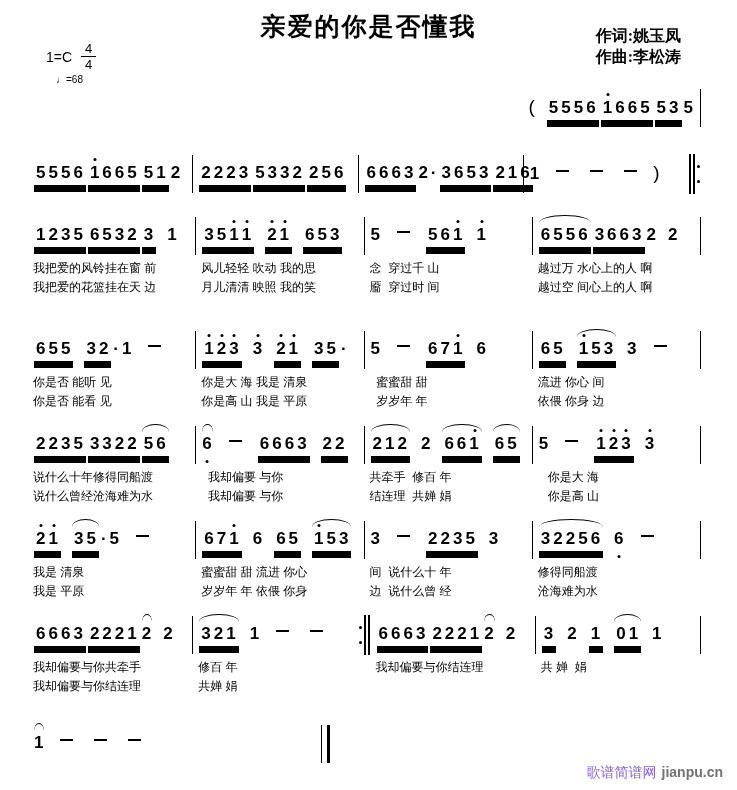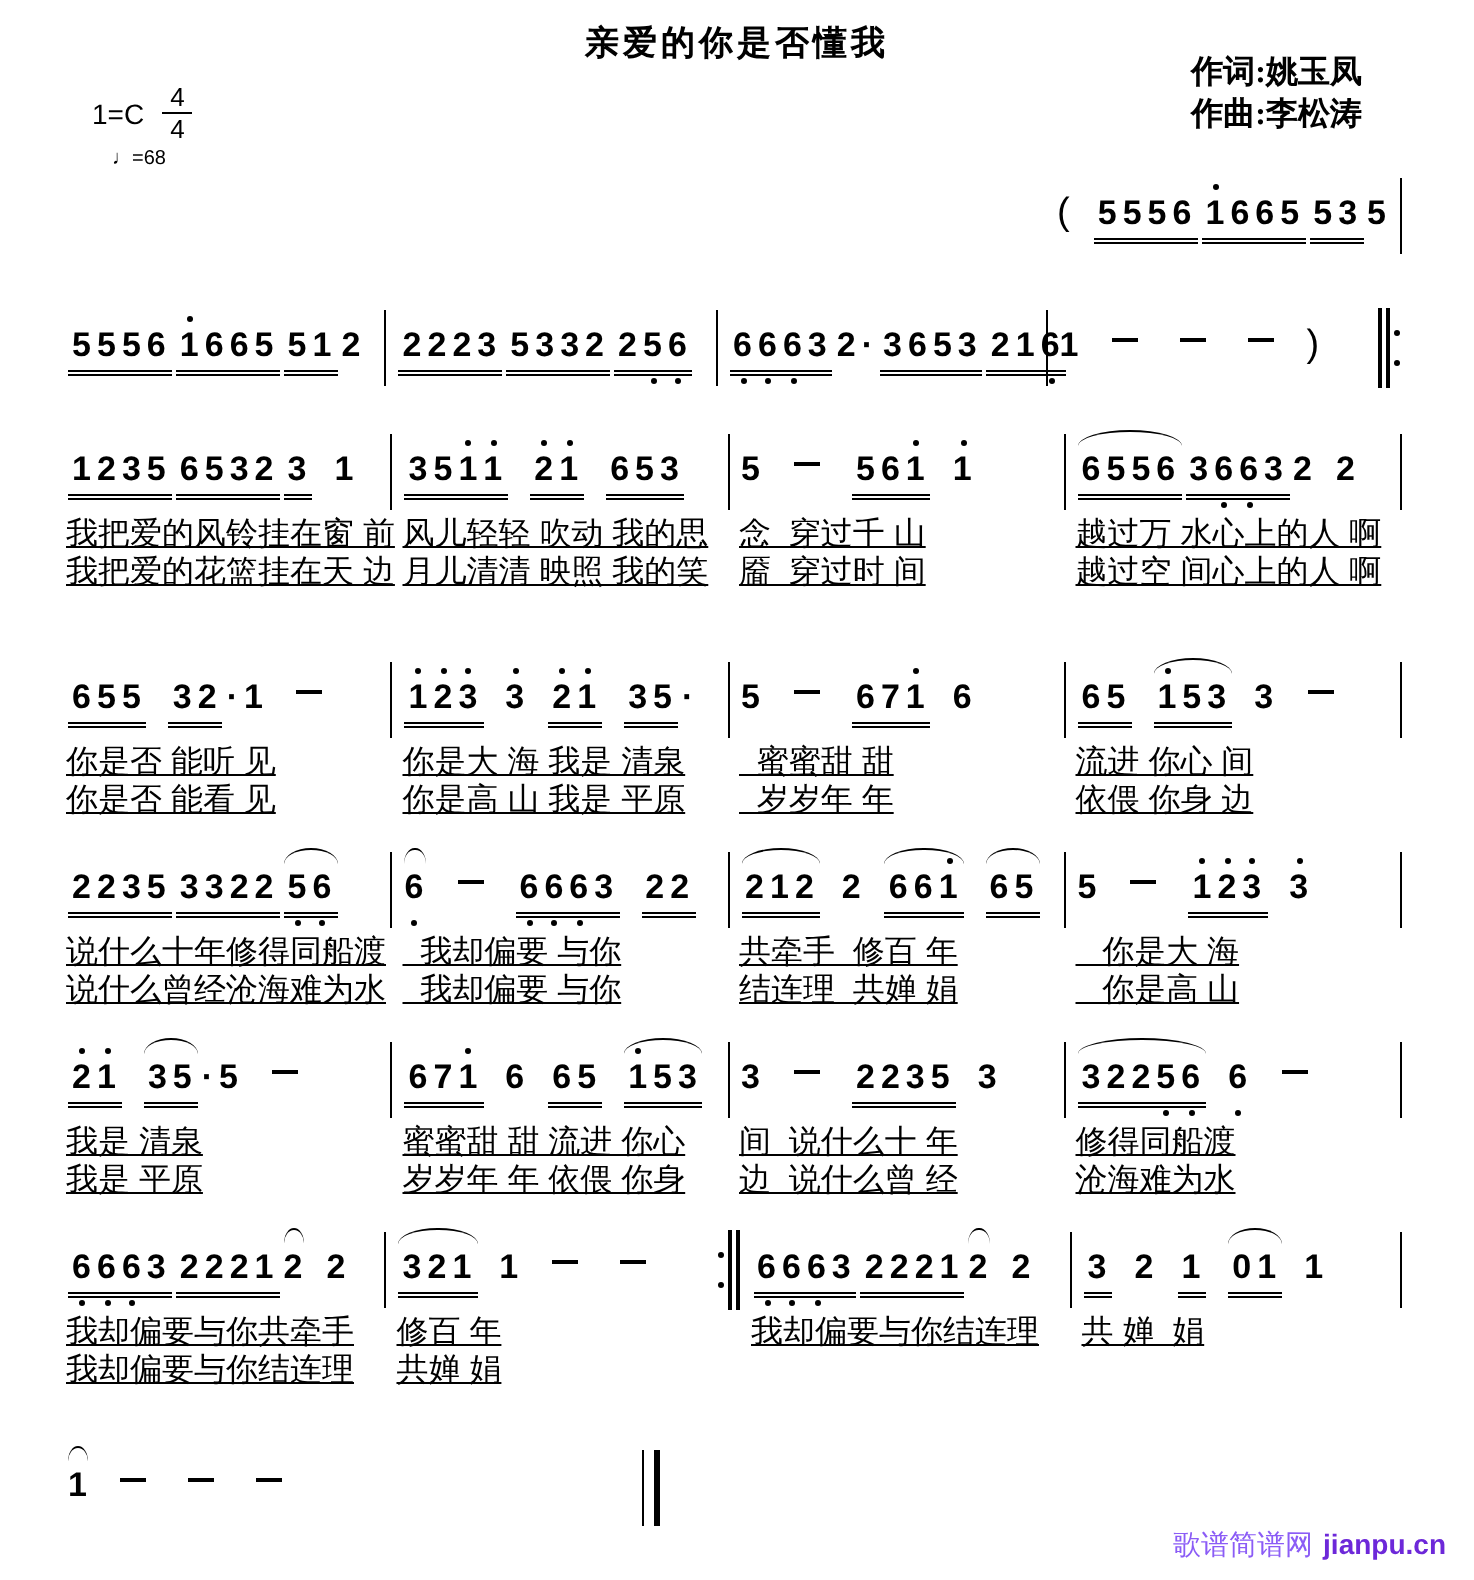--- a/index.html
+++ b/index.html
@@ -1,47 +1,47 @@
 <!DOCTYPE html>
 <html><head>
 <meta charset="utf-8">
 <style>
   html,body{margin:0;padding:0;background:#e8e8e8;}
   .page{position:relative;width:737px;height:790px;margin:0 auto;background:#ffffff;
         font-family:"Liberation Sans",sans-serif;color:#000;overflow:hidden;}
 
   
   .title{position:absolute;top:10px;left:0;right:0;text-align:center;
-         font-family:"Liberation Serif",serif;font-size:17px;font-weight:bold;letter-spacing:2px;}
+         font-family:"Liberation Serif",serif;font-size:25px;font-weight:bold;letter-spacing:2px;}
   .credit{position:absolute;right:56px;font-size:16px;font-weight:bold;
           font-family:"Liberation Serif",serif;}
   .credit.lyr-credit{top:26px;} .credit.cmp-credit{top:47px;text-align:center;}
   .keyblock{position:absolute;left:46px;top:42px;font-size:14px;display:flex;align-items:center;}
   .frac{display:inline-block;text-align:center;font-size:13px;line-height:13px;margin-left:9px;}
   .frac .ft{display:block;border-bottom:1px solid #000;padding:0 4px 1px;}
   .frac .fb{display:block;padding-top:1px;}
   .tempo{position:absolute;left:56px;top:74px;font-size:10px;}
 
   
   .system{position:absolute;left:28px;right:36px;display:flex;align-items:flex-start;}
   .spacer{flex:1 1 0;}
   .measure{flex:1 1 0;min-width:0;padding:0 5px;}
   .measure.auto{flex:0 0 auto;}
   .notes{height:32px;padding-top:11px;white-space:nowrap;font-weight:bold;font-size:17px;
          letter-spacing:1px;line-height:20px;}
-  .lyr{font-size:16px;margin-top:3px;white-space:pre;line-height:16px;text-decoration:underline;}
+  .lyr{font-size:12px;margin-top:3px;white-space:pre;line-height:16px;}
   .lyr:first-of-type{margin-top:9px;}
 
   .n{position:relative;display:inline-block;padding:0 1px;}
   .paren{font-weight:normal;font-size:19px;}
   .hi::before{content:"";position:absolute;top:-5px;left:50%;transform:translateX(-50%);
               width:3px;height:3px;border-radius:50%;background:#000;}
   .lo::after{content:"";position:absolute;bottom:-9px;left:50%;transform:translateX(-50%);
              width:3px;height:3px;border-radius:50%;background:#000;}
-  .grp{display:inline-block;position:relative;border-bottom:1px solid #000000;padding:0 1px 2px;margin:0 1px;}
+  .grp{display:inline-block;position:relative;border-bottom:7px solid #000000;padding:0 1px 2px;margin:0 1px;}
   .grp::after{content:"";position:absolute;left:0;right:0;bottom:-3px;height:1px;background:#000;}
   .slur{position:relative;display:inline-block;}
   .slur::before{content:"";position:absolute;left:1px;right:1px;top:-10px;height:7px;
                 border-top:1.5px solid #000;border-radius:50% 50% 0 0 / 100% 100% 0 0;}
   .dash{display:inline-block;width:13px;height:2px;background:#000;margin:0 6px;vertical-align:7px;}
   .sp{display:inline-block;width:9px;}
 
   .barline{flex:0 0 auto;}
   .bar{width:1px;height:38px;background:#000;margin-top:3px;}
   .rpt{display:inline-flex;align-items:center;height:40px;margin-top:2px;}
@@ -241,15 +241,15 @@
       <div class="system" style="top: 722px;">
         <div class="measure" style="flex: 0 0 42%;">
           <div class="notes"><span class="slur"><span class="n">1</span></span><span class="sp"></span><span class="dash"></span><span class="sp"></span><span class="dash"></span><span class="sp"></span><span class="dash"></span></div>
         </div>
         <span class="barline final"></span>
         <div class="spacer"></div>
       </div>
     </div>
 
   <div class="footer">
-    <span class="site">歌谱简谱网</span><span class="url" style="color: #6d28d9;">jianpu.cn</span>
+    <span class="site">歌谱简谱网</span><span class="url" style="color: #737373;">jianpu.cn</span>
   </div>
 </div>
 
 </body></html>

